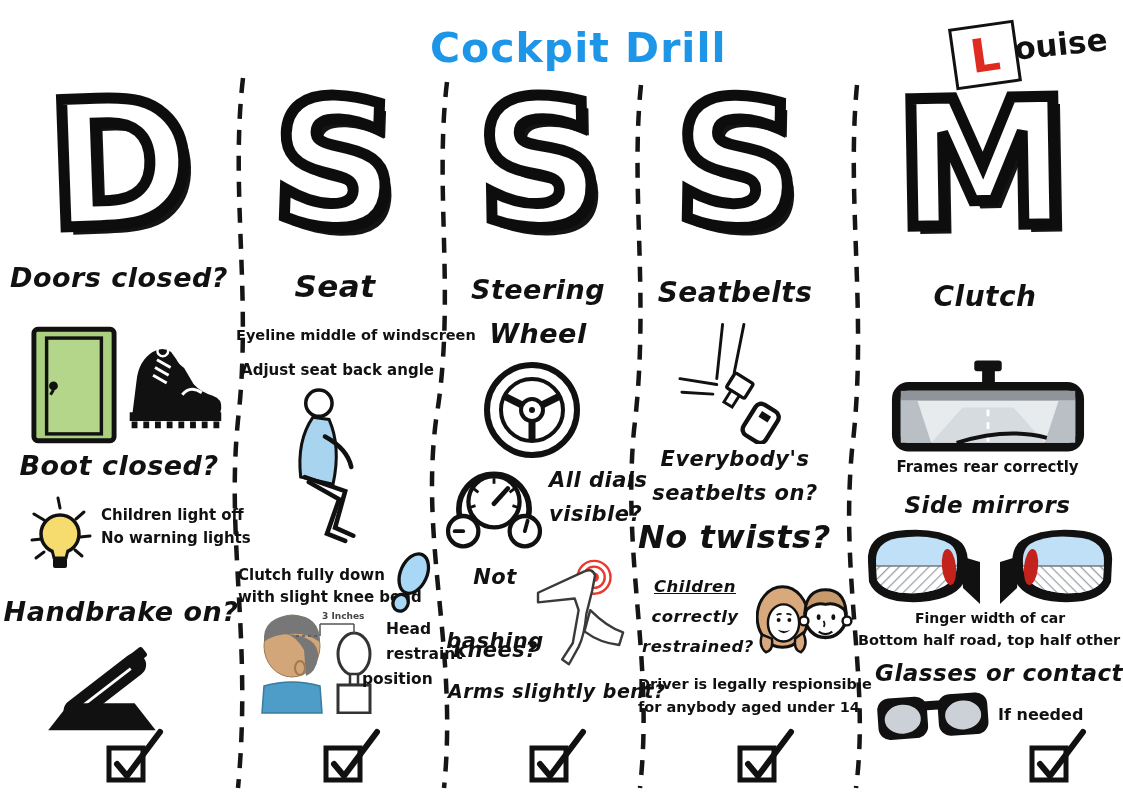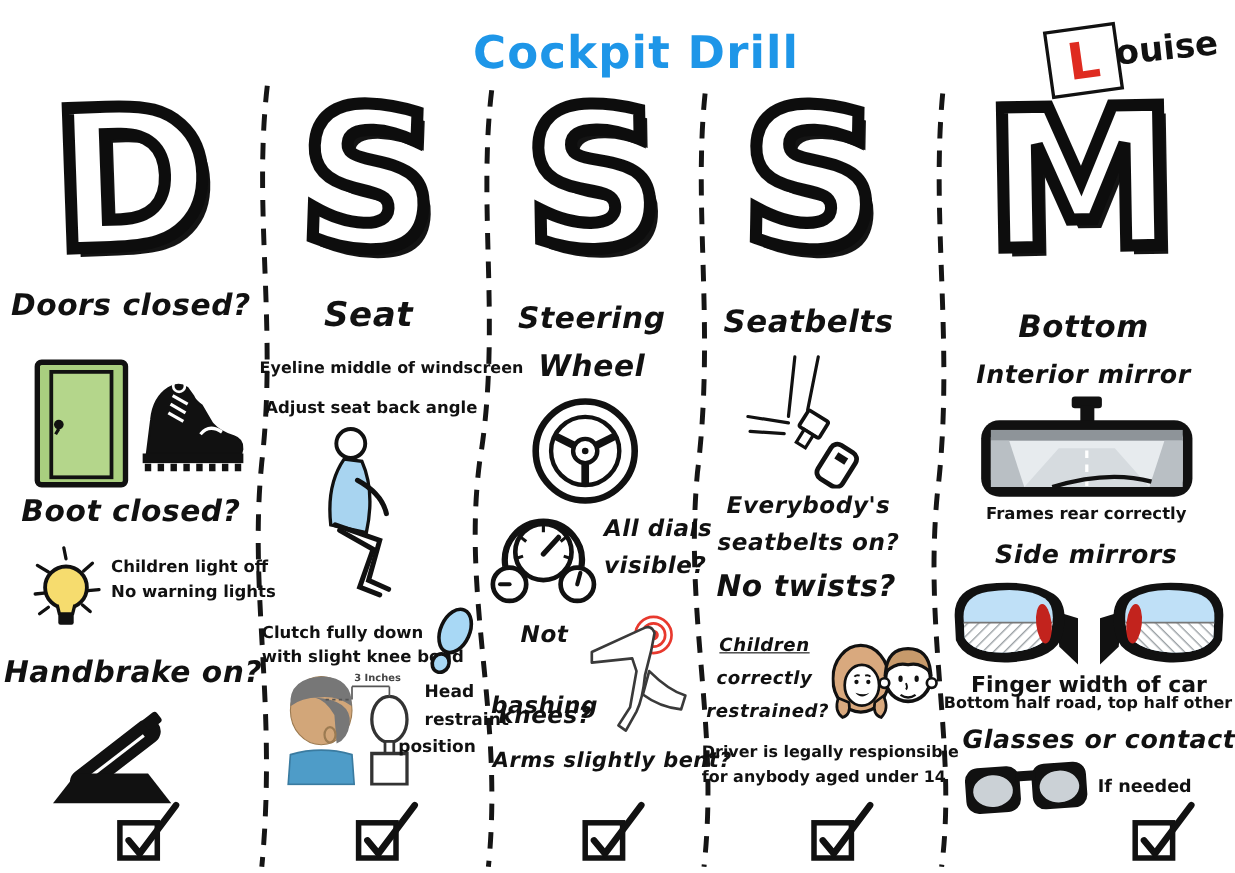--- a/index.html
+++ b/index.html
@@ -240,21 +240,21 @@
     </g>
     <g transform="rotate(32 86 104)">
       <rect x="72" y="86" width="27" height="37" rx="7" fill="#fff" stroke="#111" stroke-width="4.5"></rect>
       <rect x="80" y="93" width="11" height="7" fill="#111"></rect>
     </g>
   </svg>
 
   <div class="abs hand q2 center" style="left:640px;top:447px;width:190px;text-align:center;">Everybody's</div>
   <div class="abs hand q2 center" style="left:640px;top:481px;width:190px;">seatbelts on?</div>
 
-  <div class="abs hand center" style="left:638px;top:518px;width:190px;font-size:27px;">No twists?</div>
+  <div class="abs hand center" style="left:638px;top:518px;width:190px;font-size:32px;">No twists?</div>
 
   <div class="abs hand center" style="left:645px;top:577px;width:100px;font-size:16.5px;text-decoration:underline;">Children</div>
   <div class="abs hand center" style="left:645px;top:607px;width:100px;font-size:16.5px;">correctly</div>
   <div class="abs hand center" style="left:642px;top:637px;width:110px;font-size:16.5px;">restrained?</div>
 
   <svg class="abs" style="left:756px;top:578px;" width="98" height="83" viewBox="0 0 100 85">
     <ellipse cx="27" cy="40" rx="26" ry="31" fill="#D9A97E" stroke="#111" stroke-width="3"></ellipse>
     <path d="M6,58 Q2,70 10,76 Q18,74 16,62 Z" fill="#D9A97E" stroke="#111" stroke-width="2.5"></path>
     <path d="M48,56 Q54,68 46,76 Q38,74 40,62 Z" fill="#D9A97E" stroke="#111" stroke-width="2.5"></path>
     <ellipse cx="28" cy="46" rx="16" ry="19" fill="#fff" stroke="#111" stroke-width="2.5"></ellipse>
@@ -276,23 +276,22 @@
   <div class="abs note center" style="left:638px;top:676px;width:215px;font-size:14.5px;">Driver is legally respionsible</div>
   <div class="abs note center" style="left:638px;top:699px;width:215px;font-size:14.5px;">for anybody aged under 14</div>
 
   <svg class="abs" style="left:734px;top:726px;" width="64" height="60" viewBox="0 0 64 60">
     <rect x="6" y="22" width="34" height="32" fill="#fff" stroke="#111" stroke-width="5"></rect>
     <polyline points="14,38 24,50 57,6" fill="none" stroke="#111" stroke-width="6" stroke-linecap="round"></polyline>
   </svg>
 
   <div class="abs big-letter" style="left:880px;top:72px;width:200px;transform:rotate(-1deg);">M</div>
 
-  <div class="abs hand center" style="left:880px;top:280px;width:210px;font-size:28px;">Bottom</div>
-
-  <div class="abs hand center" style="left:870px;top:328px;width:230px;font-size:23px;">Interior mirror</div>
+  <div class="abs hand center" style="left:880px;top:280px;width:210px;font-size:28px;">Clutch</div>
+
 
   <svg class="abs" style="left:890px;top:360px;" width="196" height="94" viewBox="0 0 200 95">
     <rect x="86" y="0" width="28" height="11" rx="3" fill="#111"></rect>
     <rect x="94" y="8" width="13" height="18" fill="#111"></rect>
     <rect x="2" y="22" width="196" height="71" rx="17" fill="#111"></rect>
     <rect x="11" y="31" width="178" height="53" rx="7" fill="#E7EBEE"></rect>
     <rect x="11" y="31" width="178" height="10" fill="#8E9499"></rect>
     <polygon points="11,41 28,41 42,84 11,84" fill="#B9BFC4"></polygon>
     <polygon points="172,41 189,41 189,84 158,84" fill="#B9BFC4"></polygon>
     <polygon points="42,84 158,84 126,48 74,48" fill="#D6DBDF"></polygon>
@@ -339,21 +338,21 @@
       <path d="M6,38 Q4,12 34,7 Q74,2 96,16 Q110,25 104,53 Q98,75 58,78 Q16,80 7,58 Z" fill="#111"></path>
       <path d="M14,38 Q13,18 36,14 Q70,9 88,20 Q98,27 94,48 Q89,66 56,69 Q24,71 15,56 Z" fill="#BFE0F7"></path>
       <g clip-path="url(#glassR)">
         <rect x="0" y="42" width="120" height="43" fill="url(#hatchR)"></rect>
         <line x1="0" y1="42" x2="120" y2="42" stroke="#777" stroke-width="1.5"></line>
       </g>
       <ellipse cx="87" cy="43" rx="7" ry="18" fill="#C2231D" transform="rotate(-6 87 43)"></ellipse>
     </svg>
   </div>
 
-  <div class="abs note center" style="left:880px;top:610px;width:220px;font-size:20px;">Finger width of car</div>
+  <div class="abs note center" style="left:880px;top:610px;width:220px;font-size:14px;">Finger width of car</div>
   <div class="abs note center" style="left:858px;top:632px;width:265px;font-size:14.5px;">Bottom half road, top half other stuff</div>
 
   <div class="abs hand center" style="left:875px;top:660px;width:245px;font-size:23px;">Glasses or contacts?</div>
 
   <svg class="abs" style="left:874px;top:690px;width:118px;height:56px;transform:rotate(-4deg);" viewBox="0 0 130 62">
     <rect x="4" y="6" width="55" height="46" rx="13" fill="#111"></rect>
     <rect x="71" y="6" width="55" height="46" rx="13" fill="#111"></rect>
     <ellipse cx="31.5" cy="30" rx="20" ry="16" fill="#CBD1D6"></ellipse>
     <ellipse cx="98.5" cy="30" rx="20" ry="16" fill="#CBD1D6"></ellipse>
     <rect x="55" y="12" width="20" height="10" fill="#111"></rect>

